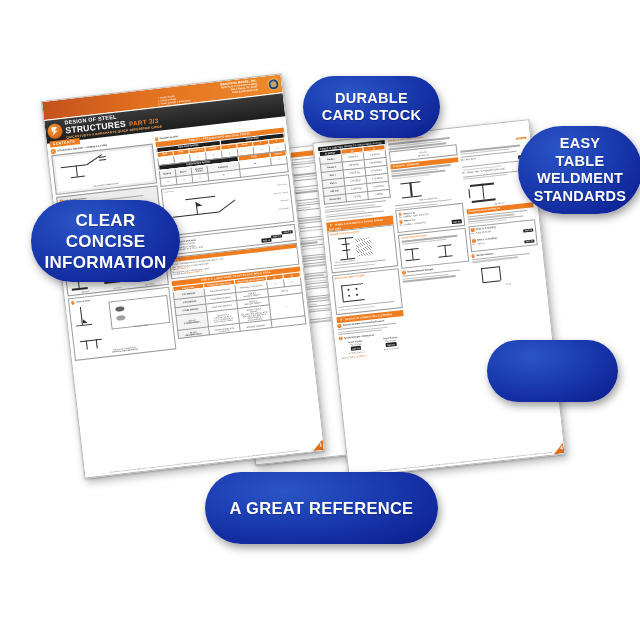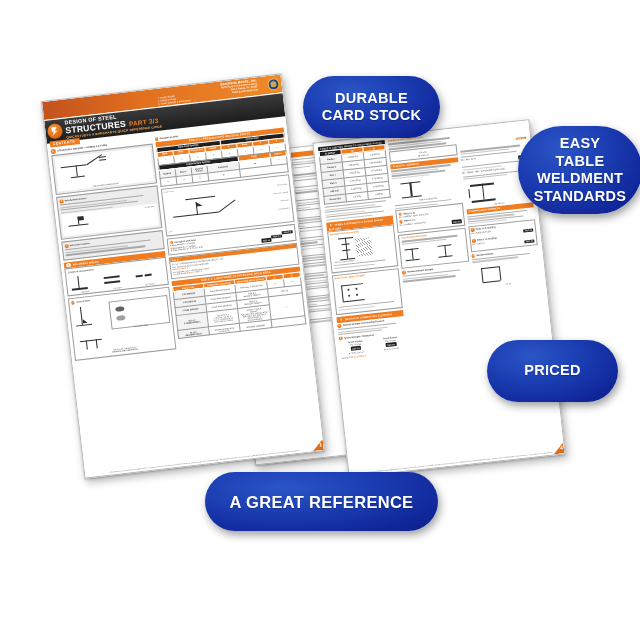--- a/index.html
+++ b/index.html
@@ -146,21 +146,21 @@
     box-shadow:2px 4px 8px rgba(0,0,0,.38);
     display:flex;align-items:center;justify-content:center;
     letter-spacing:.3px;
     text-shadow:0 1px 1px rgba(0,0,0,.25);
   }
   .badge span{display:block;}
   .b-durable{left:303px;top:76px;width:137px;height:62px;font-size:14.5px;line-height:17px;}
   .b-clear{left:31px;top:200px;width:149px;height:82px;font-size:17px;line-height:21px;}
   .b-easy{left:518px;top:126px;width:124px;height:88px;font-size:14.5px;line-height:17.5px;}
   .b-price{left:487px;top:340px;width:131px;height:62px;font-size:14.5px;line-height:17.5px;}
-  .b-toolbox{left:205px;top:472px;width:233px;height:59px;font-size:16.5px;line-height:20px;}
+  .b-toolbox{left:205px;top:472px;width:233px;height:72px;font-size:16.5px;line-height:20px;}
 </style>
 </head>
 <body>
 
 <div id="stage">
 
   <div class="card" style="left:238px;top:146px;width:150px;height:310px;transform:rotate(-6.2deg);transform-origin:50% 50%;">
     <div class="sheet"></div>
     <div class="pad" style="padding:4px 4px 6px 4px;">
       <div class="secbar" style="font-size:2.4px;">&nbsp;</div>
@@ -725,33 +725,39 @@
     <div class="footer">©2013 BarCharts, Inc. All Rights Reserved.  QUICKSTUDY® is a registered trademark of Barcharts Inc.  ALL UNITS ARE IN kips and MPa per AISC.  U.S. STANDARDS ARE FROM AISC/ANSI 360, ASCE 7.  Customer Hotline #1.800.230.9522  Publisher assumes no responsibility for use of this material.</div>
   </div>
 
   <div class="badge b-durable">
     <div>
       <span>DURABLE</span>
       <span>CARD STOCK</span>
     </div>
   </div>
 
+  <div class="badge b-clear">
+    <div>
+      <span>CLEAR</span>
+      <span>CONCISE</span>
+      <span>INFORMATION</span>
+    </div>
+  </div>
 
   <div class="badge b-easy">
     <div>
       <span>EASY</span>
       <span>TABLE</span>
       <span>WELDMENT</span>
       <span>STANDARDS</span>
     </div>
   </div>
 
   <div class="badge b-price">
     <div>
-      <span>PRICED</span>
     </div>
   </div>
 
   <div class="badge b-toolbox">
     <div>
       <span>A GREAT REFERENCE</span>
     </div>
   </div>
 
 </div>

